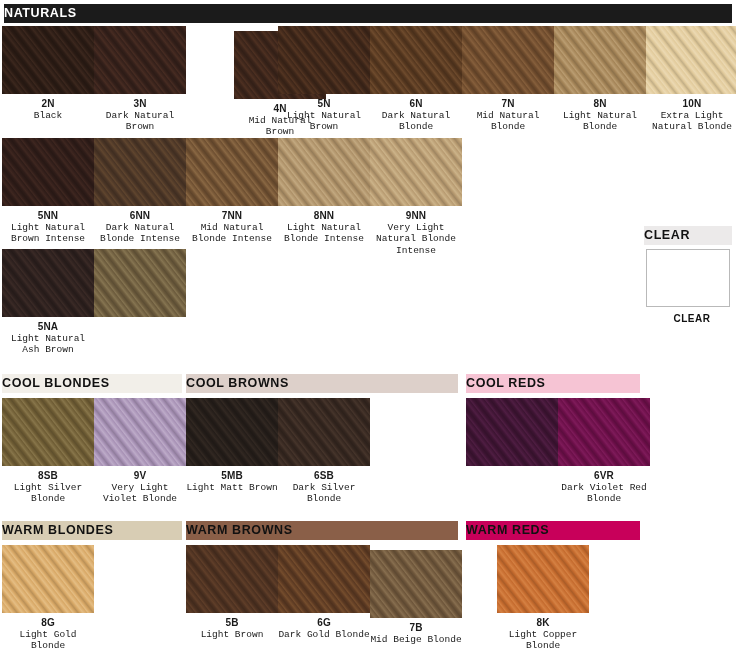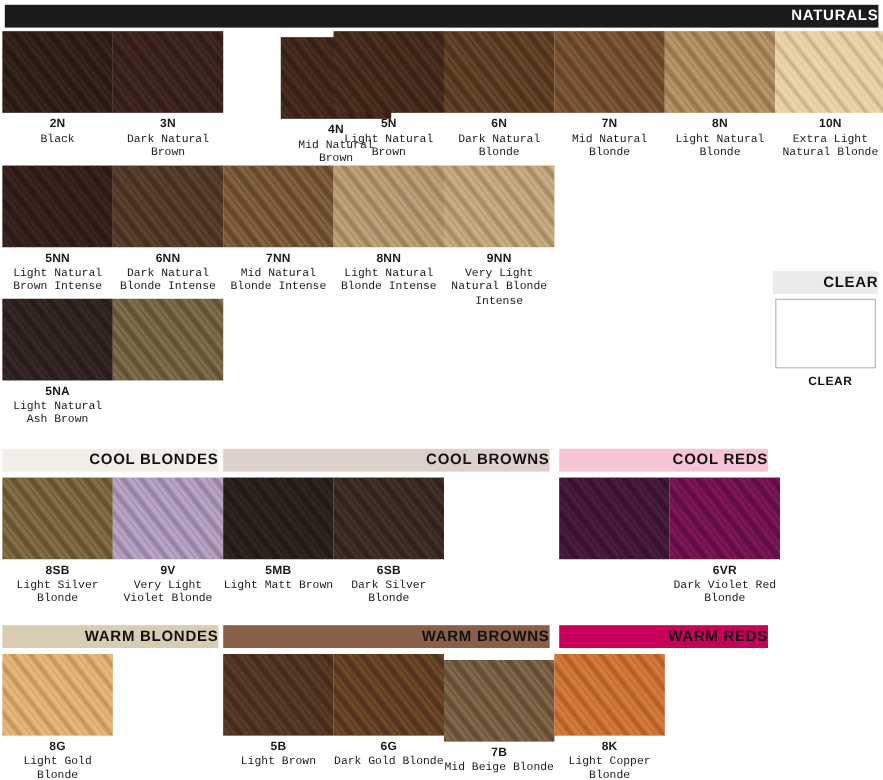--- a/index.html
+++ b/index.html
@@ -14,21 +14,21 @@
     position: relative;
     overflow: hidden;
     color: #111111;
   }
 
   
   .band {
     position: absolute;
     height: 19px;
     line-height: 19px;
-    text-align: right;
+    text-align: left;
     font-weight: bold;
     font-size: 12.5px;
     letter-spacing: 0.6px;
   }
 
   
   .cell { position: absolute; width: 92px; }
   .swatch {
     width: 92px;
     height: 68px;
@@ -296,21 +296,21 @@
     </div>
     <div class="cell" style="left: 370px; top: 550px;">
       <div class="swatch" style="background: rgb(109, 85, 58);">
         <div class="strand" style="background-image: repeating-linear-gradient(90deg, rgba(255, 255, 255, 0) 0px, rgb(156, 131, 96) 1px, rgba(255, 255, 255, 0) 3px, rgba(0, 0, 0, 0.25) 5px, rgba(255, 255, 255, 0) 7px, rgb(156, 131, 96) 9px, rgba(255, 255, 255, 0) 12px);"></div>
       </div>
       <div class="cap">
         <span class="code">7B</span>
         <span class="desc">Mid Beige Blonde</span>
       </div>
     </div>
-    <div class="cell" style="left: 462px; top: 545px;">
+    <div class="cell" style="left: 462px; top: 545px; padding-left: 35px;">
       <div class="swatch" style="background: rgb(197, 107, 46);">
         <div class="strand" style="background-image: repeating-linear-gradient(90deg, rgba(255, 255, 255, 0) 0px, rgb(226, 147, 84) 1px, rgba(255, 255, 255, 0) 3px, rgba(0, 0, 0, 0.25) 5px, rgba(255, 255, 255, 0) 7px, rgb(226, 147, 84) 9px, rgba(255, 255, 255, 0) 12px);"></div>
       </div>
       <div class="cap">
         <span class="code">8K</span>
         <span class="desc">Light Copper Blonde</span>
       </div>
     </div>
     <div class="cell" style="left: 646px; top: 249px;">
       <div class="swatch clear-swatch"></div>

